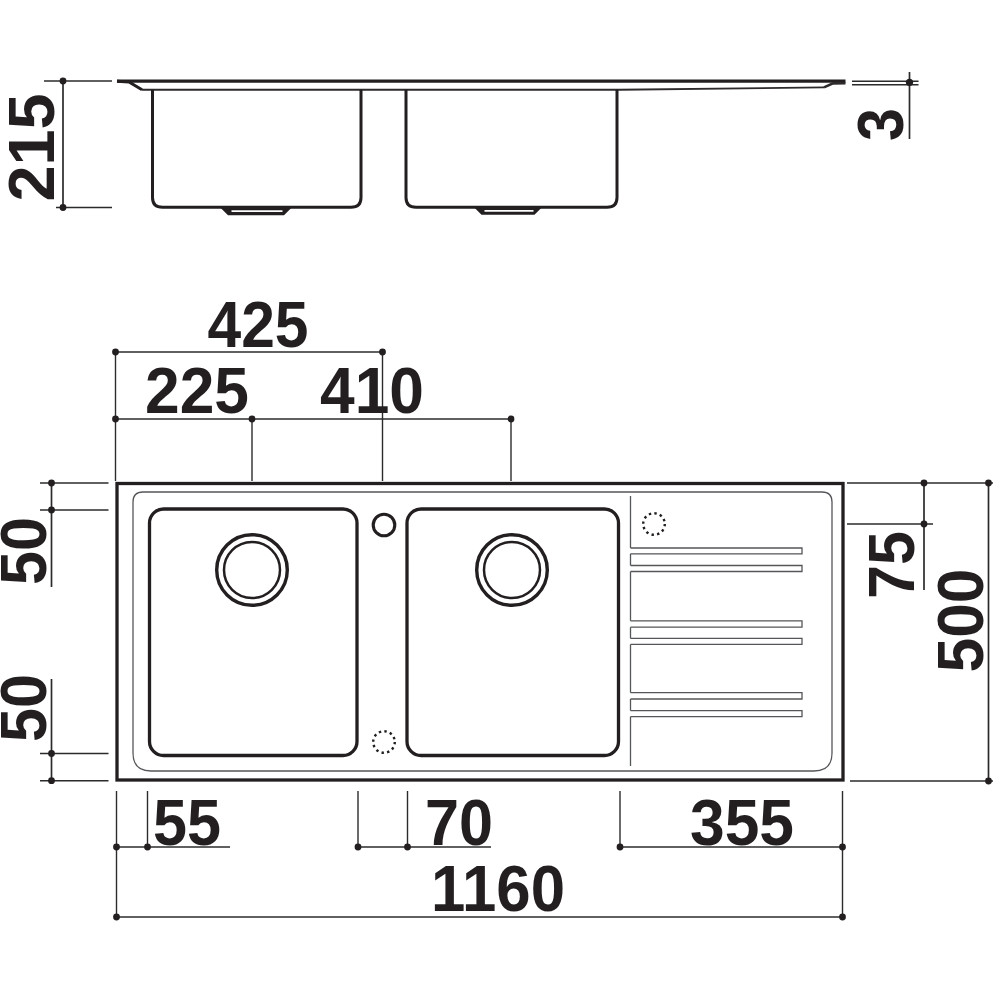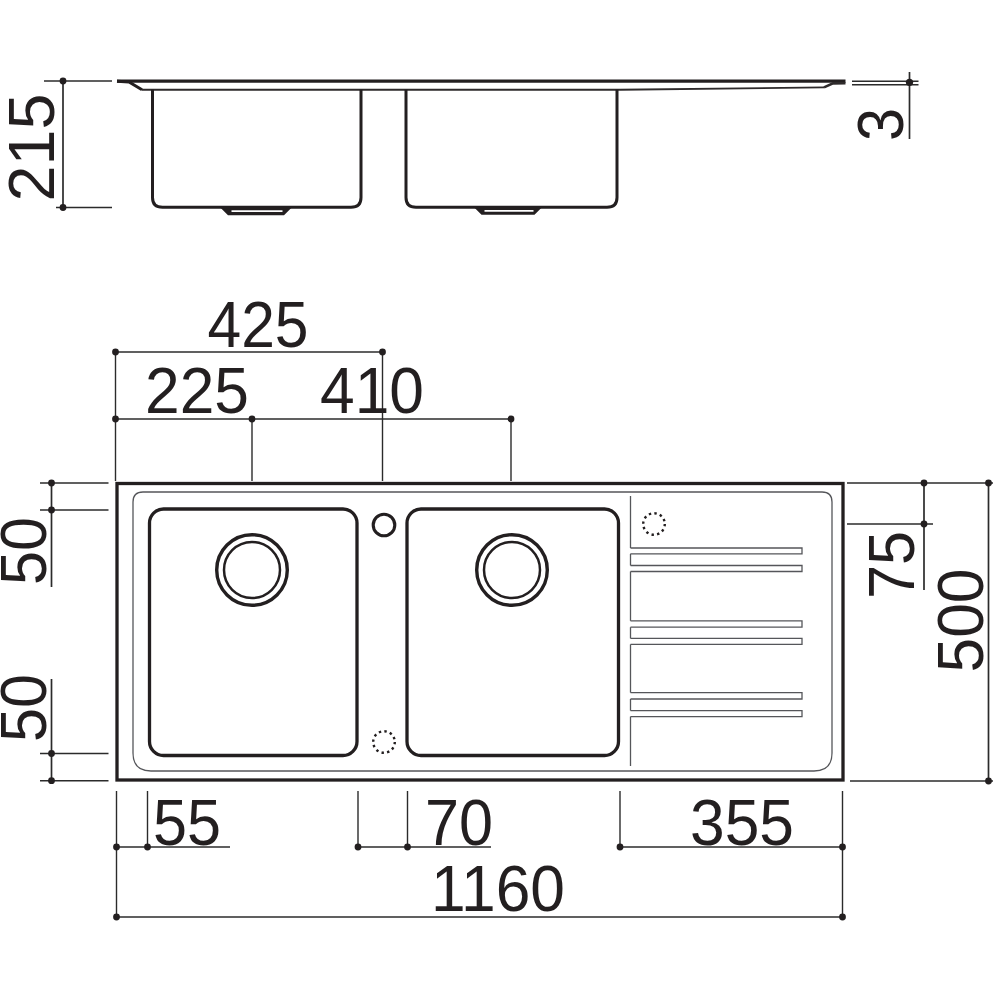--- a/index.html
+++ b/index.html
@@ -1,16 +1,16 @@
 <!DOCTYPE html>
 <html><head>
 <meta charset="utf-8">
 <style>
   html,body{margin:0;padding:0;background:#ffffff;}
-  .wrap{width:1000px;height:1000px;position:relative;background:#ffffff;}
+  .wrap{width:1000px;height:1000px;position:relative;background:#ffffff;font-weight:bold;}
   svg{display:block;}
   text{font-family:"Liberation Sans", sans-serif;fill:#231f20;}
 </style>
 </head>
 <body>
 <div class="wrap">
 <svg width="1000" height="1000" viewBox="0 0 1000 1000" fill="none">
 
   <g stroke="#231f20">
     <path d="M117 81.2 L845.5 81.2" stroke-width="3.2"></path>

